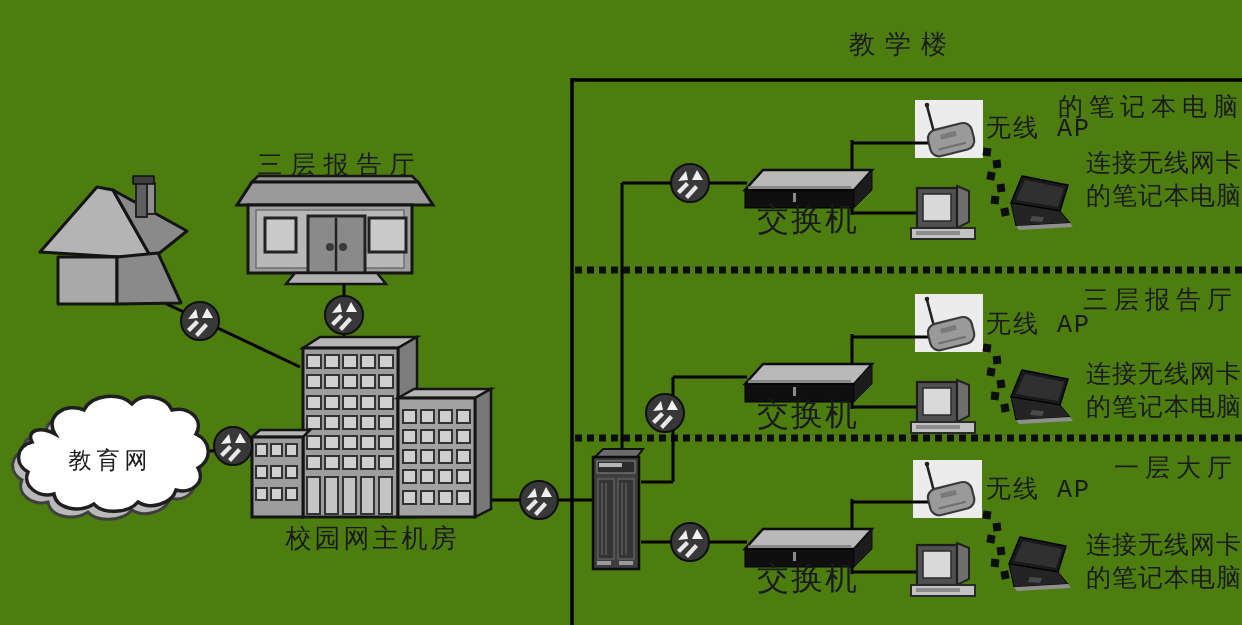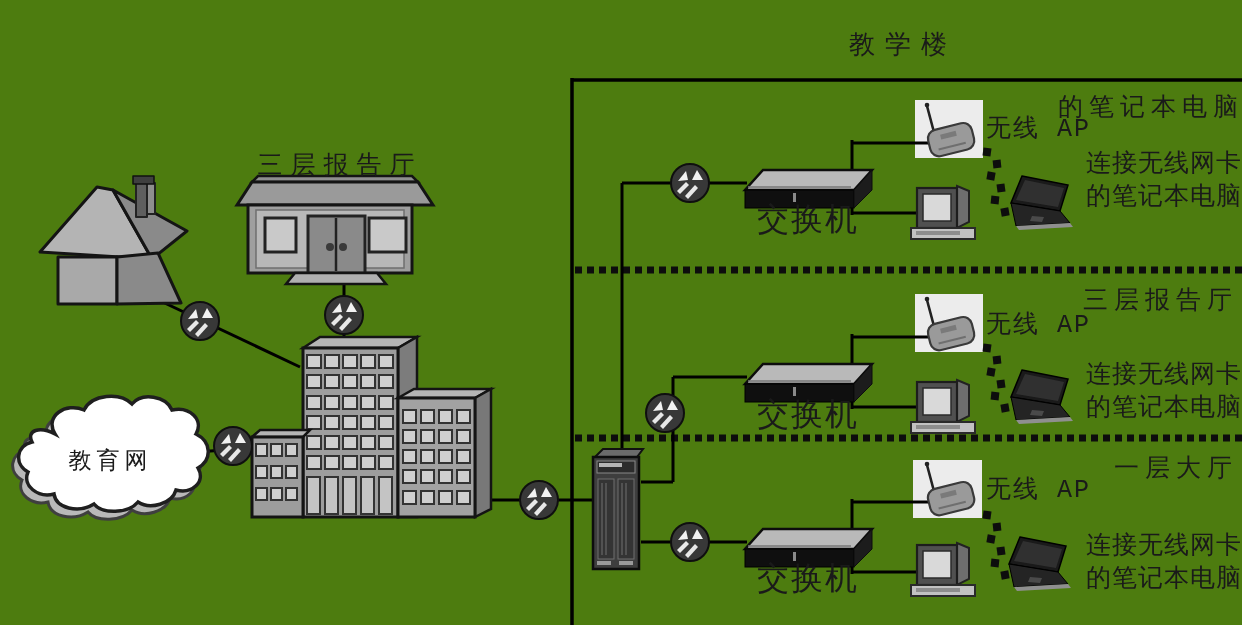--- a/index.html
+++ b/index.html
@@ -262,20 +262,21 @@
   <use href="#hubSym" x="539" y="500"></use>
   <use href="#hubSym" x="690" y="183"></use>
   <use href="#hubSym" x="665" y="413"></use>
   <use href="#hubSym" x="690" y="542"></use>
 </svg>
 
 <div class="lbl title ctr" style="left:818px;top:27px;width:170px;">教学楼</div>
 
 <div class="lbl ctr" style="left:240px;top:148px;width:200px;font-size:25px;letter-spacing:8px;">三层报告厅</div>
 <div class="lbl ctr" style="left:38px;top:445px;width:145px;font-size:23px;letter-spacing:5px;">教育网</div>
+<div class="lbl ctr bigname" style="left:250px;top:521px;width:245px;letter-spacing:3px;">校园网主机房</div>
 
 <div class="lbl rgt floorname" style="left:1058px;top:90px;width:180px;">的笔记本电脑</div>
 <div class="lbl aplabel" style="left:986px;top:111px;">无线 AP</div>
 <div class="lbl ctr swlabel" style="left:746px;top:198px;width:124px;">交换机</div>
 <div class="lbl laptext" style="left:1086px;top:146px;">
   <div>连接无线网卡</div>
   <div>的笔记本电脑</div>
 </div>
 
 <div class="lbl rgt floorname" style="left:1058px;top:283px;width:180px;">三层报告厅</div>

